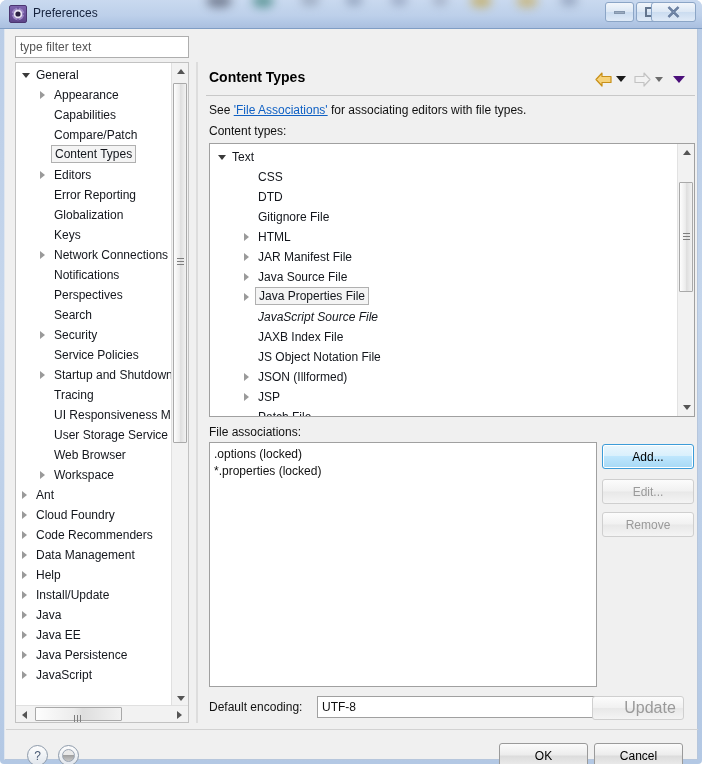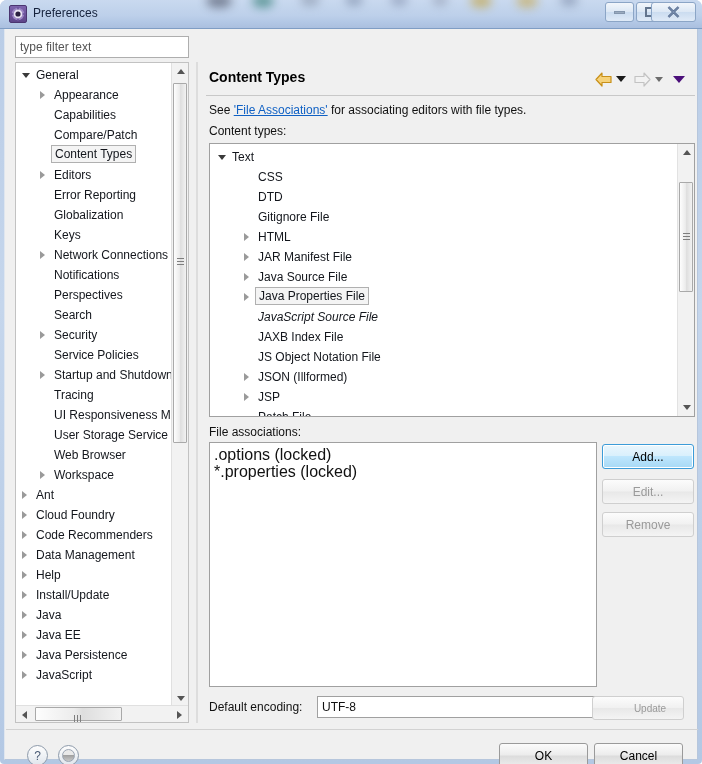--- a/index.html
+++ b/index.html
@@ -189,21 +189,21 @@
   #ct-vsb { position: absolute; right: 0; top: 0; width: 17px; height: 272px; background: #f2f2f2; border-left: 1px solid #e2e2e2; }
 
   #fa-label { position: absolute; left: 204px; top: 396px; font-size: 12px; color: #111; }
   #fa-outer {
     position: absolute; left: 204px; top: 413px;
     width: 388px; height: 245px;
     background: #fff;
     border: 1px solid #a0a0a0;
     padding: 3px 4px;
   }
-  .fa-row { height: 17px; line-height: 17px; font-size: 16px; color: #111; }
+  .fa-row { height: 17px; line-height: 17px; font-size: 12px; color: #111; }
 
   .sidebtn {
     position: absolute;
     left: 597px;
     width: 92px; height: 25px;
     border-radius: 3px;
     font-size: 12px;
     display: flex; align-items: center; justify-content: center;
   }
   #btn-add {
@@ -226,21 +226,21 @@
     position: absolute; left: 312px; top: 667px;
     width: 278px; height: 22px;
     background: #fff; border: 1px solid #a0a0a0;
     padding: 3px 4px; font-size: 12px; color: #111;
   }
   #btn-update {
     position: absolute; left: 587px; top: 667px;
     width: 92px; height: 24px;
     background: linear-gradient(to bottom, #fcfcfc, #f1f1f1 48%, #e8e8e8 52%, #f4f4f4);
     border: 1px solid #cfcfcf; border-radius: 3px;
-    color: #9a9a9a; font-size: 10px;
+    color: #9a9a9a; font-size: 16px;
     display: flex; align-items: center; justify-content: center; padding-left: 24px;
   }
 
   #bottom-rule { position: absolute; left: 1px; top: 700px; width: 692px; height: 1px; background: #d2d2d2; }
 
   .roundbtn {
     position: absolute; top: 716px;
     width: 21px; height: 21px;
     border-radius: 50%;
     border: 1px solid #8d9aaa;

